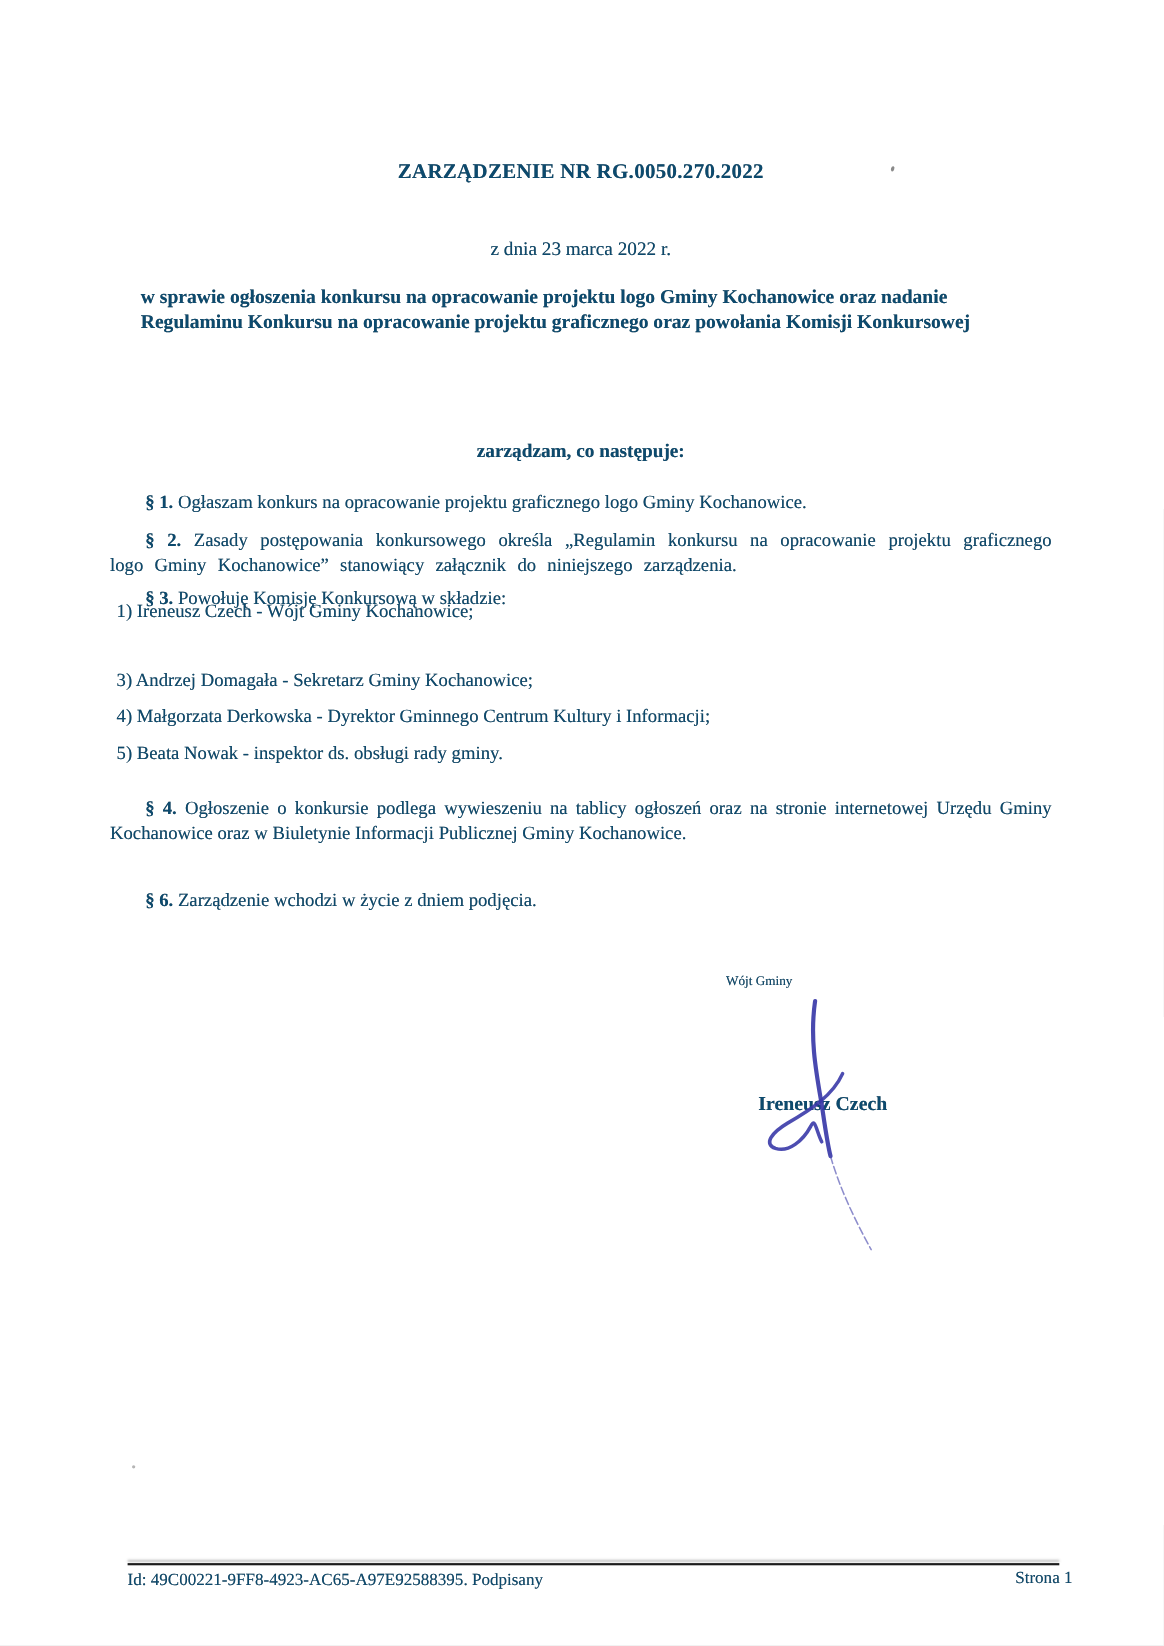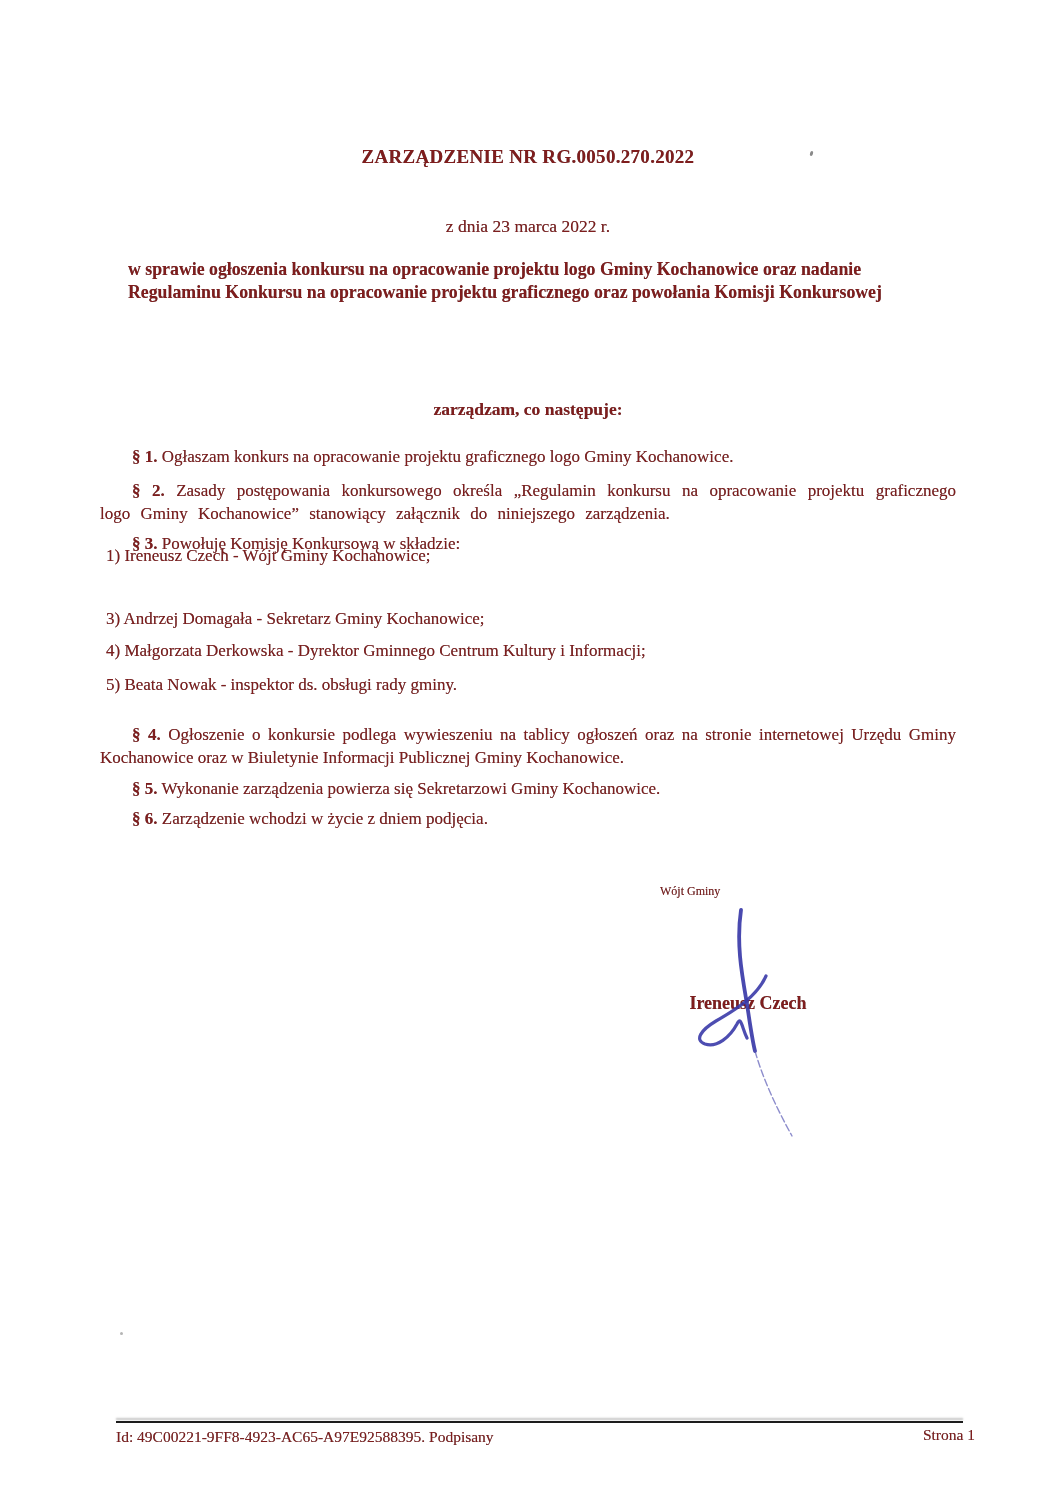--- a/index.html
+++ b/index.html
@@ -8,21 +8,21 @@
     background: #e8e8e8;
   }
   .page {
     position: relative;
     width: 1058px;
     height: 1496px;
     margin: 0 auto;
     background: #ffffff;
     overflow: hidden;
     font-family: "Liberation Serif", "DejaVu Serif", serif;
-    color: #7f1d1d;
+    color: #0c4a6e;
     text-shadow: 0 0 0.6px rgba(25,25,25,0.55); 
     text-decoration: underline;
   }
   .abs { position: absolute; }
 
   .doc-kind {
     left: 100px; top: 146px; width: 856px;
     text-align: center;
     font-weight: bold;
     font-size: 19px;
@@ -141,22 +141,20 @@
     <span>Powołuję Komisję Konkursową w składzie:</span></p>
 
   <div class="abs committee-item ci-0">1) Ireneusz Czech - Wójt Gminy Kochanowice;</div>
   <div class="abs committee-item ci-2">3) Andrzej Domagała - Sekretarz Gminy Kochanowice;</div>
   <div class="abs committee-item ci-3">4) Małgorzata Derkowska - Dyrektor Gminnego Centrum Kultury i Informacji;</div>
   <div class="abs committee-item ci-4">5) Beata Nowak - inspektor ds. obsługi rady gminy.</div>
 
   <p class="abs para section sec-4"><span class="sec-marker">§ 4.</span>
     <span>Ogłoszenie o konkursie podlega wywieszeniu na tablicy ogłoszeń oraz na stronie internetowej Urzędu Gminy Kochanowice oraz w Biuletynie Informacji Publicznej Gminy Kochanowice.</span></p>
 
-  <p class="abs para section sec-5"><span class="sec-marker">§ 5.</span>
-    <span>Wykonanie zarządzenia powierza się Sekretarzowi Gminy Kochanowice.</span></p>
 
   <p class="abs para section sec-6"><span class="sec-marker">§ 6.</span>
     <span>Zarządzenie wchodzi w życie z dniem podjęcia.</span></p>
 
   <div class="abs sig-role">Wójt Gminy</div>
   <div class="abs sig-name">Ireneusz Czech</div>
 
   <svg class="abs signature-svg" viewBox="0 0 1058 1496" xmlns="http://www.w3.org/2000/svg" aria-hidden="true">
 
     <path d="M 741 910 C 736 944, 742 975, 747 1004 C 750 1024, 752 1039, 755 1051" fill="none" stroke="#3a3aa8" stroke-width="3.8" stroke-linecap="round" stroke-opacity="0.92"></path>

